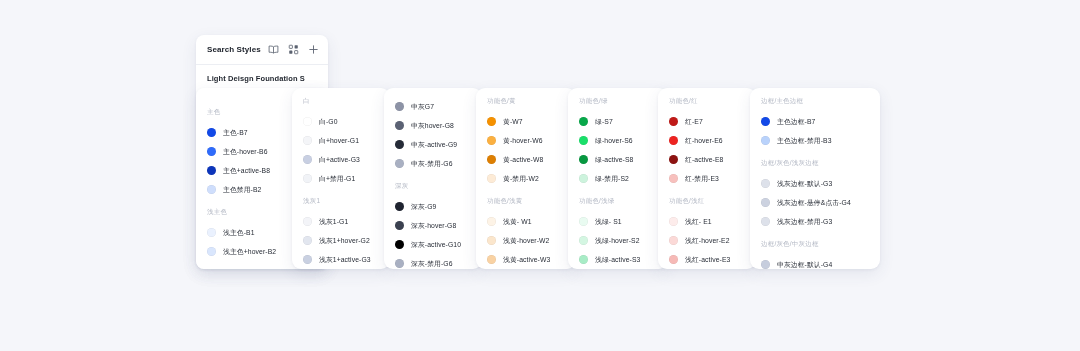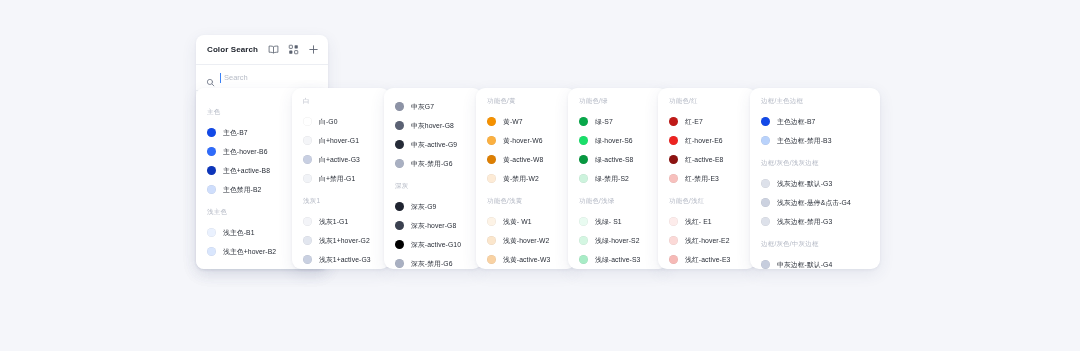--- a/index.html
+++ b/index.html
@@ -70,21 +70,21 @@
   #col-5{left:658px;top:88px;width:98px;height:181px;z-index:15;}
   #col-6{left:750px;top:88px;width:130px;height:181px;z-index:16;}
 </style>
 </head>
 <body style="background: rgb(245, 246, 250);">
 
 <div class="stage">
 
   <div class="card" id="panel-main">
     <div class="panel-head">
-      <div class="panel-title">Color Search</div>
+      <div class="panel-title">Search Styles</div>
       <div class="head-icons">
         <span class="ico">
           <svg viewBox="0 0 16 16" width="11" height="11" fill="none" stroke="currentColor" stroke-width="1.2">
             <path d="M8 4.2C6.9 3.3 5.6 3 4 3H1.6v9H4c1.6 0 2.9.4 4 1.2"></path>
             <path d="M8 4.2C9.1 3.3 10.4 3 12 3h2.4v9H12c-1.6 0-2.9.4-4 1.2"></path>
             <path d="M8 4.2v9"></path>
           </svg>
         </span>
         <span class="ico">
           <svg viewBox="0 0 16 16" width="11" height="11" fill="currentColor">
@@ -95,29 +95,20 @@
           </svg>
         </span>
         <span class="ico">
           <svg viewBox="0 0 16 16" width="11" height="11" fill="none" stroke="currentColor" stroke-width="1.3" stroke-linecap="round">
             <path d="M8 2.6v10.8M2.6 8h10.8"></path>
           </svg>
         </span>
       </div>
     </div>
 
-    <div class="search-row">
-      <span class="search-ico">
-        <svg viewBox="0 0 16 16" width="9" height="9" fill="none" stroke="currentColor" stroke-width="1.6" stroke-linecap="round">
-          <circle cx="7" cy="7" r="4.6"></circle>
-            <path d="M10.6 10.6 14 14"></path>
-        </svg>
-      </span>
-      <input class="search-input" value="" placeholder="Search" style="">
-    </div>
 
     <div class="panel-body">
       <div class="section-title">Light Deisgn Foundation S</div>
     </div>
   </div>
 
   <div class="card col" id="col-0">
       <div class="col-inner" style="padding-top: 20px;">
         <div class="grp">主色</div>
         <div class="row">

